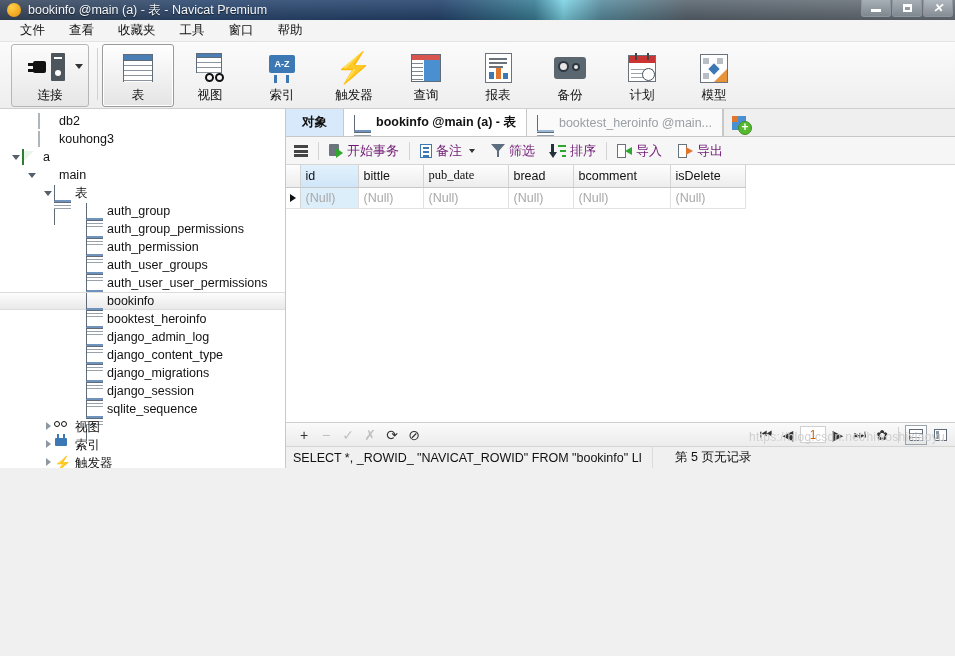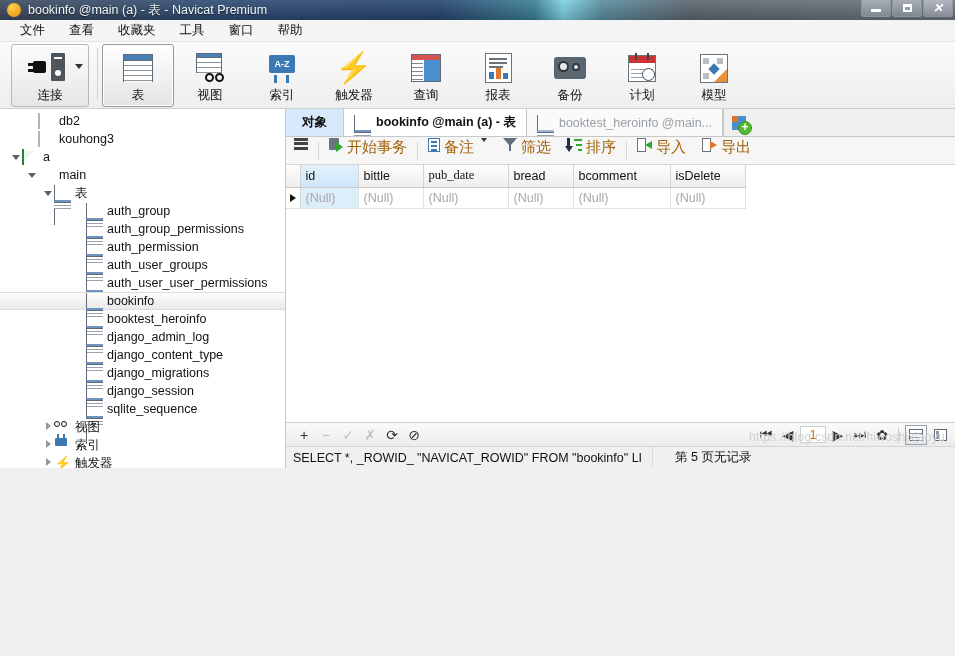--- a/index.html
+++ b/index.html
@@ -205,22 +205,22 @@
   .tab-add .s3{left:8px;top:13px;background:#4a8fd0;}
   .tab-add .plus{position:absolute;left:14px;top:12px;width:14px;height:14px;border-radius:50%;
     background:#57b92f;border:1.5px solid #3f8f1f;color:#fff;font-size:12px;line-height:11px;
     text-align:center;font-weight:bold;}
 
   
   .gridbar{
     position:absolute;left:286px;top:137px;right:0;height:28px;
     background:#f6f6f6;border-bottom:1px solid #d5d5d5;display:flex;align-items:center;
   }
-  .gb-item{display:flex;gap:4px;padding:0 8px;height:26px;
-    font-size:15px;color:#a16207;cursor:default;white-space:nowrap;}
+  .gb-item{display:flex;align-items:center;gap:4px;padding:0 8px;height:26px;
+    font-size:13px;color:#701a75;cursor:default;white-space:nowrap;}
   .gb-sep{width:1px;height:18px;background:#d5d5d5;margin:0 2px;}
   .hamb{width:14px;height:12px;background:
     linear-gradient(to bottom,#444 0 3px,transparent 3px 4.5px,#444 4.5px 7.5px,
     transparent 7.5px 9px,#444 9px 12px);}
   .ic-trans{width:14px;height:14px;position:relative;}
   .ic-trans .pg{position:absolute;left:0;top:0;width:10px;height:12px;background:#6c757d;border-radius:1px;}
   .ic-trans .pl{position:absolute;right:0;bottom:0;width:0;height:0;
     border-top:5px solid transparent;border-bottom:5px solid transparent;border-left:7px solid #2fa62f;}
   .ic-note{width:12px;height:14px;border:1px solid #3c78b4;background:#fff;}
   .ic-note i{display:block;height:2px;background:#3c78b4;margin:2px 2px 0 2px;}

